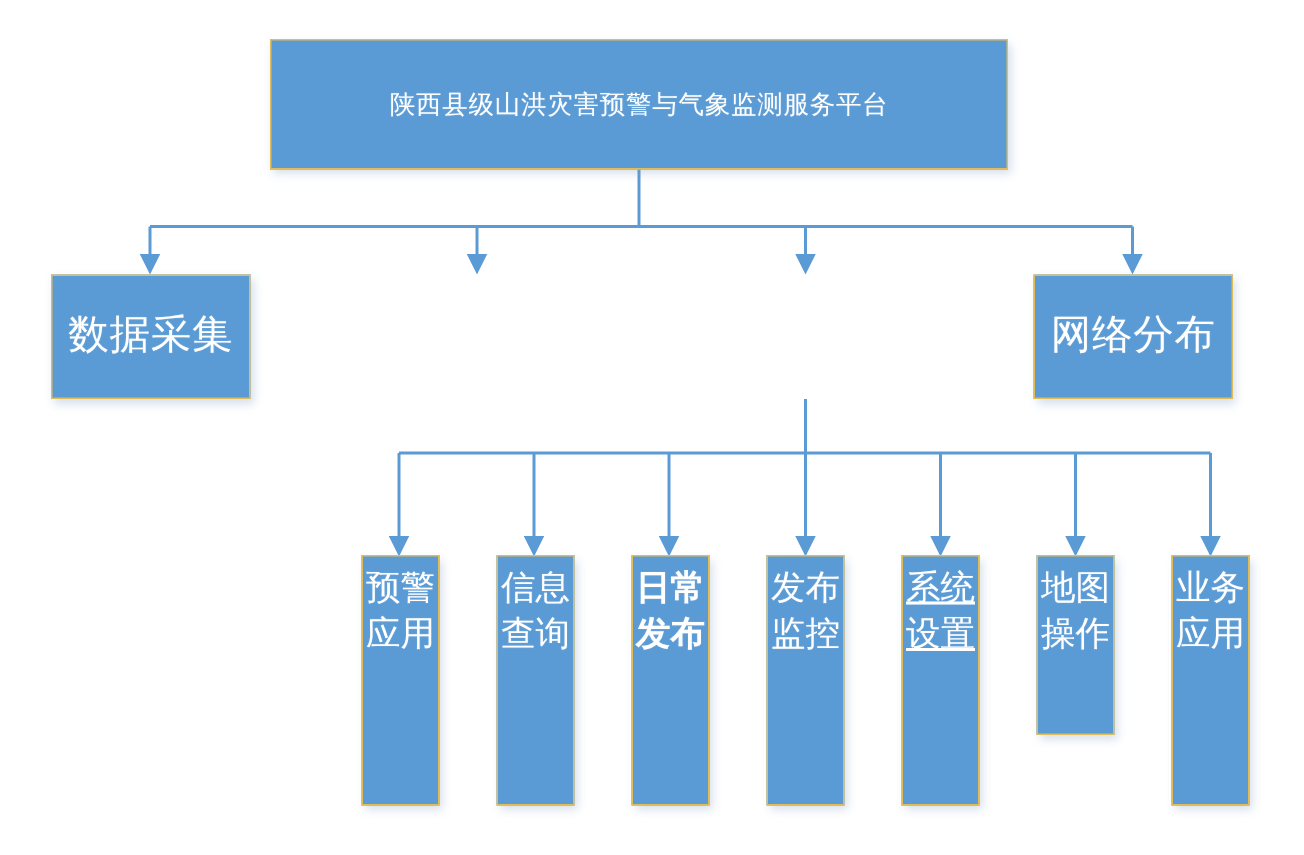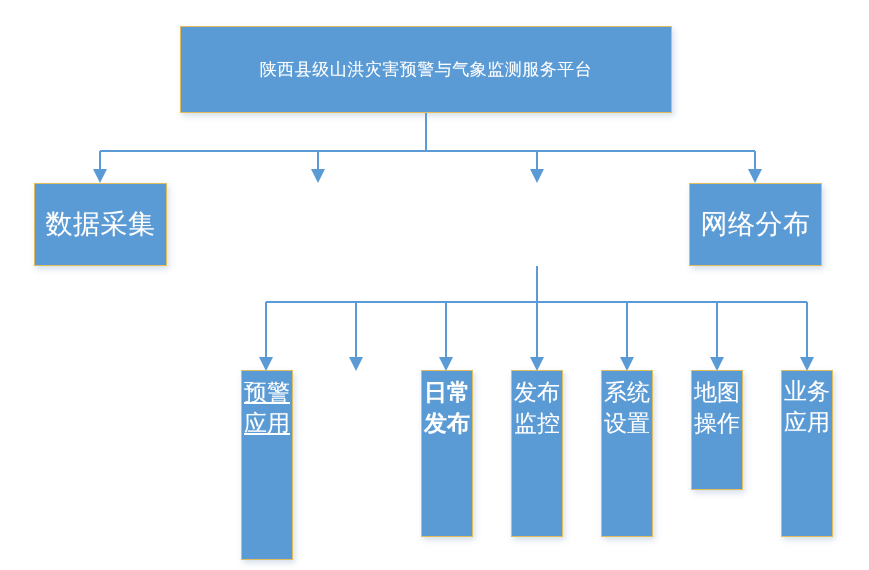--- a/index.html
+++ b/index.html
@@ -109,33 +109,37 @@
     <span class="node-label">陕西县级山洪灾害预警与气象监测服务平台</span>
   </div>
 
   <div class="node node-mid" style="left:34px; top:183px; width:133px; height:83px;">
     <span class="node-label">数据采集</span>
   </div>
   <div class="node node-mid" style="left:689px; top:183px; width:133px; height:83px;">
     <span class="node-label">网络分布</span>
   </div>
 
-  <div class="node node-leaf" style="left:241px; top:370px; width:52px; height:190px;text-decoration:underline;">
+  <div class="node node-leaf" style="left:241px; top:370px; width:52px; height:167px;">
     <span class="node-label">预警
 应用</span>
+  </div>
+  <div class="node node-leaf" style="left:331px; top:370px; width:52px; height:167px;">
+    <span class="node-label">信息
+查询</span>
   </div>
   <div class="node node-leaf" style="left:421px; top:370px; width:52px; height:167px;font-weight:bold;">
     <span class="node-label">日常
 发布</span>
   </div>
   <div class="node node-leaf" style="left:511px; top:370px; width:52px; height:167px;">
     <span class="node-label">发布
 监控</span>
   </div>
-  <div class="node node-leaf" style="left:601px; top:370px; width:52px; height:167px;">
+  <div class="node node-leaf" style="left:601px; top:370px; width:52px; height:167px;text-decoration:underline;">
     <span class="node-label">系统
 设置</span>
   </div>
   <div class="node node-leaf" style="left:691px; top:370px; width:52px; height:120px;">
     <span class="node-label">地图
 操作</span>
   </div>
   <div class="node node-leaf" style="left:781px; top:370px; width:52px; height:167px;font-family:Liberation Serif, serif;">
     <span class="node-label">业务
 应用</span>

